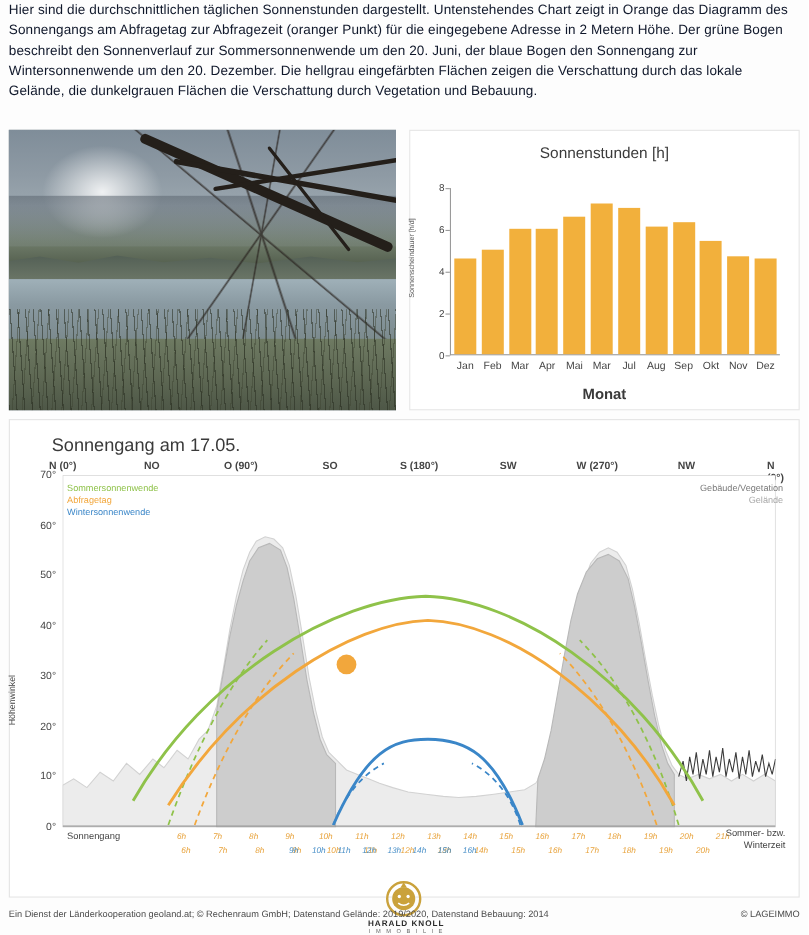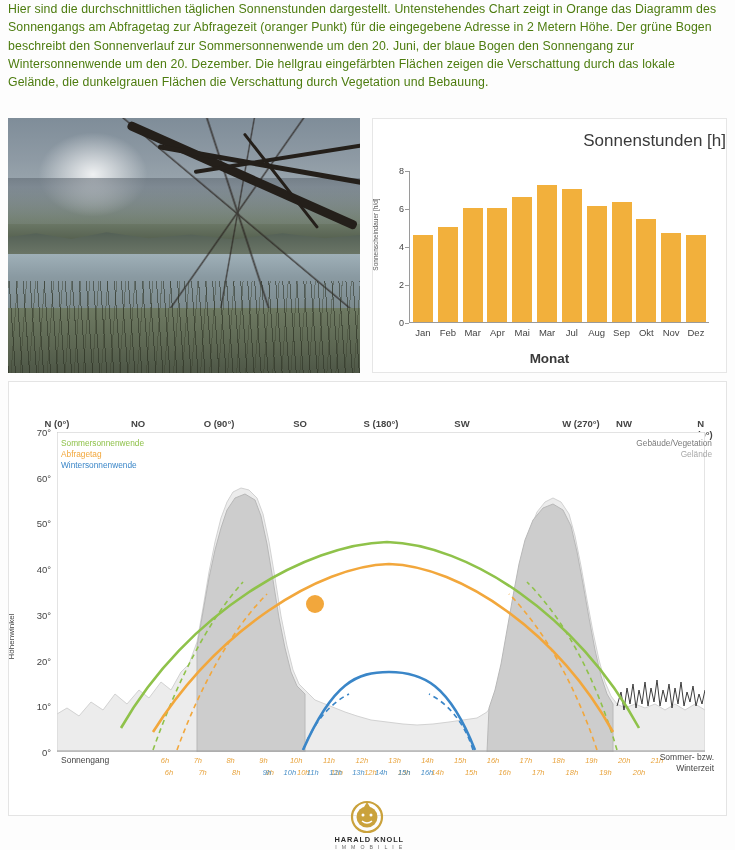--- a/index.html
+++ b/index.html
@@ -16,21 +16,21 @@
     background: #fdfdfd;
   }
 
   
   .intro {
     position: absolute;
     left: 8px; top: 0px;
     width: 720px;
     font-size: 12.3px;
     line-height: 18.3px;
-    color: #4d7c0f;
+    color: #0f172a;
     letter-spacing: 0.1px;
   }
 
   
   .photo-panel {
     position: absolute;
     left: 8px; top: 118px;
     width: 352px; height: 255px;
     overflow: hidden;
     background: #5d6b72;
@@ -94,22 +94,22 @@
 
   .bar-panel {
     position: absolute;
     left: 372px; top: 118px;
     width: 355px; height: 255px;
     background: #ffffff;
     border: 1px solid #e6e6e6;
   }
   .bar-title {
     position: absolute; left: 0; right: 0; top: 12px;
-    text-align: right;
-    font-size: 17px; color: #3a3a3a;
+    text-align: center;
+    font-size: 14px; color: #3a3a3a;
   }
   .bar-ylabel {
     position: absolute;
     left: 2px; top: 112px;
     transform: rotate(-90deg) translate(-50%, 0);
     transform-origin: left center;
     font-size: 6.5px; color: #555;
     white-space: nowrap;
   }
   .bar-xlabel {
@@ -331,29 +331,30 @@
           <span>Sep</span>
           <span>Okt</span>
           <span>Nov</span>
           <span>Dez</span>
         </div>
     </div>
     <div class="bar-xlabel">Monat</div>
   </div>
 
   <div class="sun-panel">
+    <div class="sun-title">Sonnengang am 17.05.</div>
 
     <div class="compass-row" id="compass-row">
         <span style="left: 0px;">N (0°)</span>
         <span style="left: 81px;">NO</span>
         <span style="left: 162px;">O (90°)</span>
         <span style="left: 243px;">SO</span>
         <span style="left: 324px;">S (180°)</span>
         <span style="left: 405px;">SW</span>
-        <span style="left: 486px; margin-left: 38px;">W (270°)</span>
+        <span style="left: 486px;">W (270°)</span>
         <span style="left: 567px;">NW</span>
         <span style="left: 648px;">N (0°)</span>
       </div>
 
     <div class="ylab-sun">Höhenwinkel</div>
 
     <div class="sun-plot">
       <svg class="sun-svg" viewBox="0 0 648 320" preserveAspectRatio="none">
 
         <rect x="0" y="0" width="648" height="320" fill="#ffffff" stroke="#c8c8c8" stroke-width="1"></rect>
@@ -474,14 +475,18 @@
       <circle cx="22" cy="17" r="10.5" fill="#caa23c"></circle>
       <circle cx="18" cy="15" r="1.5" fill="#ffffff"></circle>
       <circle cx="26" cy="15" r="1.5" fill="#ffffff"></circle>
       <path d="M17 21 Q22 25 27 21" fill="none" stroke="#ffffff" stroke-width="1.4"></path>
       <path d="M22 2 L25 7 L19 7 Z" fill="#caa23c"></path>
     </svg>
     <div class="logo-name">HARALD KNOLL</div>
     <div class="logo-sub">I M M O B I L I E N</div>
   </div>
 
+  <div class="footer">
+    <span>Ein Dienst der Länderkooperation geoland.at; © Rechenraum GmbH; Datenstand Gelände: 2019/2020, Datenstand Bebauung: 2014</span>
+    <span class="right">© LAGEIMMO</span>
+  </div>
 
 </div>
 
 </body></html>

